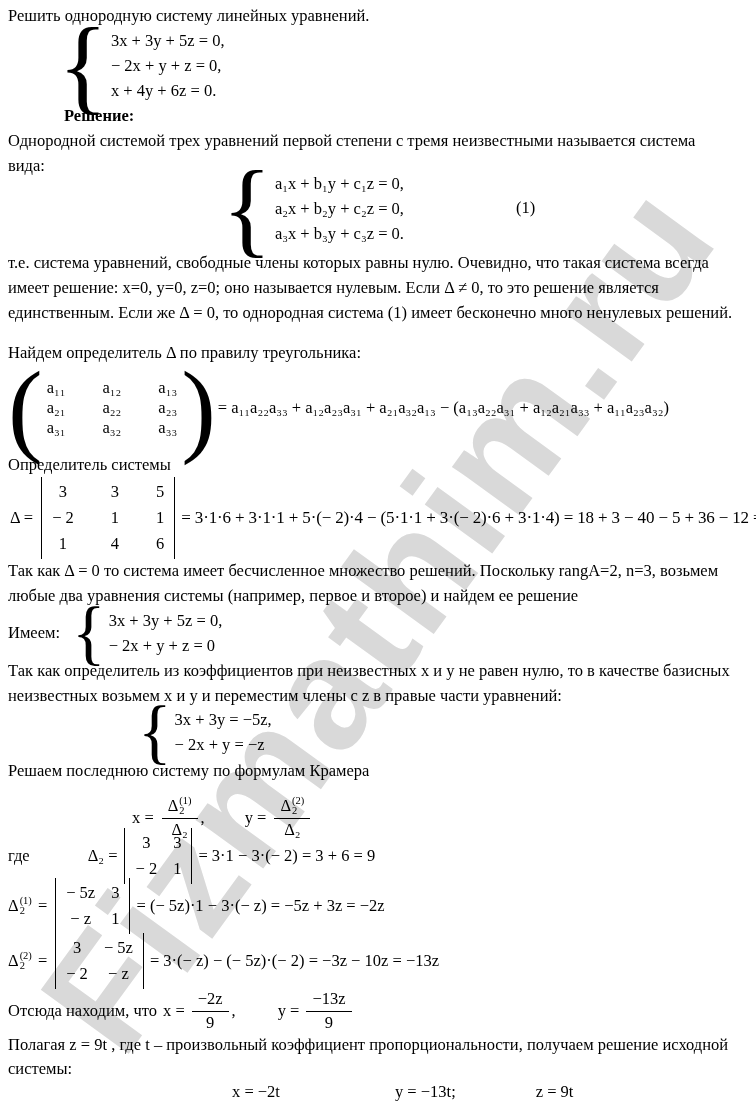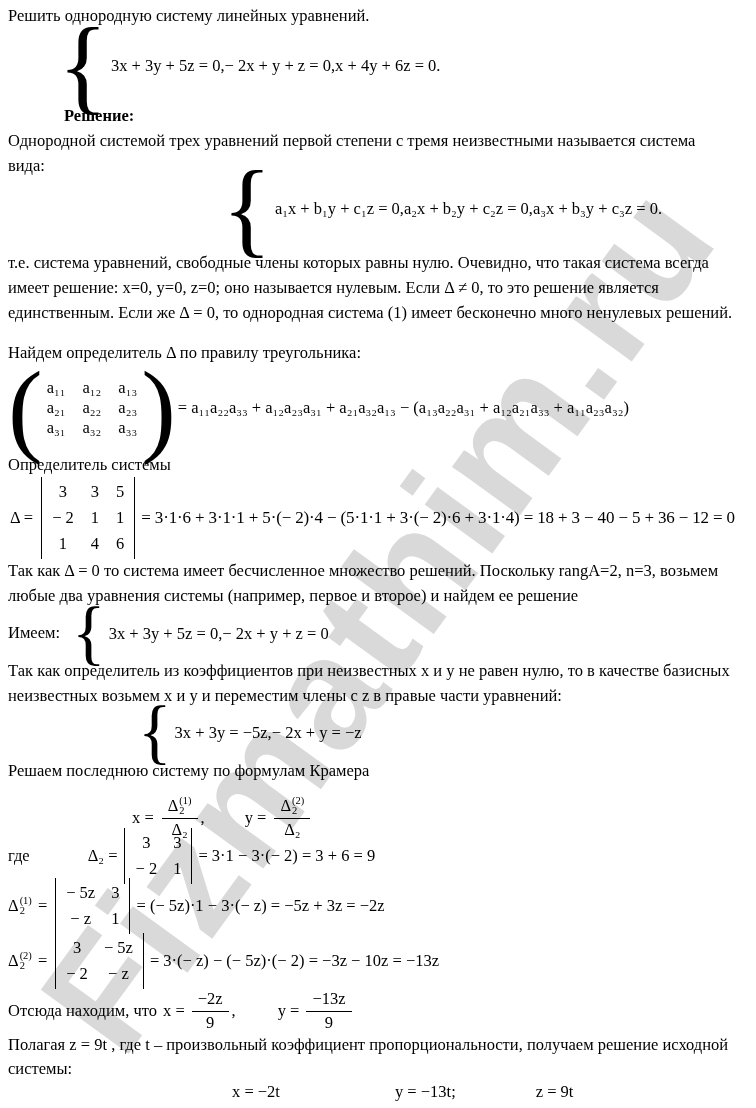--- a/index.html
+++ b/index.html
@@ -22,38 +22,38 @@
     letter-spacing:3px;
     color:#d9d9d9;
     white-space:nowrap;
     z-index:0;
   }
   .content{position:absolute;left:0;top:0;width:756px;height:976px;z-index:1;}
   .abs{position:absolute;margin:0;}
   p.abs{line-height:25px;}
   .heading{font-weight:bold;}
   .sys{display:flex;align-items:center;}
-  .rows{display:flex;flex-direction:row;}
+  .rows{display:flex;flex-direction:column;}
   .rows>div{line-height:25px;white-space:nowrap;}
   .brace{
     font-family:"Liberation Serif","DejaVu Serif",serif;
     font-weight:400;display:inline-block;line-height:1;
   }
   .b3{font-size:104px;transform:scaleY(1.02);margin-right:3px;}
   .b2{font-size:70px;transform:scaleY(1.02);margin-right:3px;}
   .paren{
     font-family:"Liberation Serif","DejaVu Serif",serif;
     font-weight:400;display:inline-block;line-height:1;font-size:104px;transform:scaleY(1.0);
   }
   .mathrow{display:flex;align-items:center;white-space:nowrap;}
   .grid{
     border-left:1.5px solid #000;border-right:1.5px solid #000;
     padding:2px 10px;display:grid;align-content:center;
   }
-  .g3{grid-template-columns:repeat(3,auto);column-gap:17px;}
+  .g3{grid-template-columns:repeat(3,auto);column-gap:37px;}
   .g2{grid-template-columns:repeat(2,auto);column-gap:16px;}
   .grid span{text-align:center;line-height:26px;}
   .mgrid{border:none;display:grid;padding:2px 4px;}
   .rhs{white-space:nowrap;margin-left:6px;}
   .sm{font-size:17px;letter-spacing:-0.15px;}
   .frac{display:inline-flex;flex-direction:column;align-items:center;text-align:center;}
   .frac .num{border-bottom:1.5px solid #000;padding:0 6px 2px;line-height:1.15;}
   .frac .den{padding-top:2px;line-height:1.15;}
   .ss{
     display:inline-flex;flex-direction:column;align-items:flex-start;

